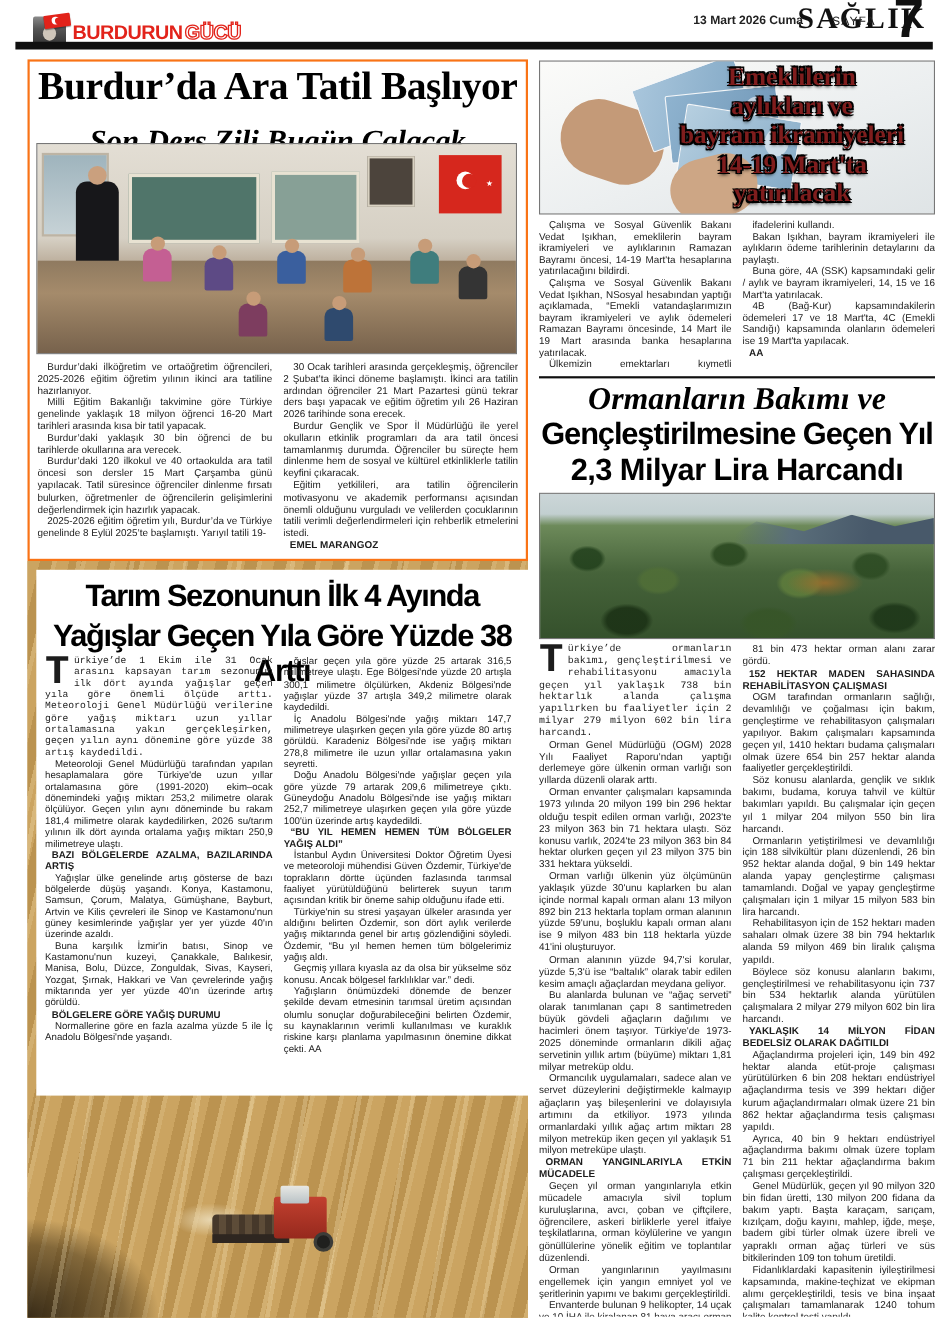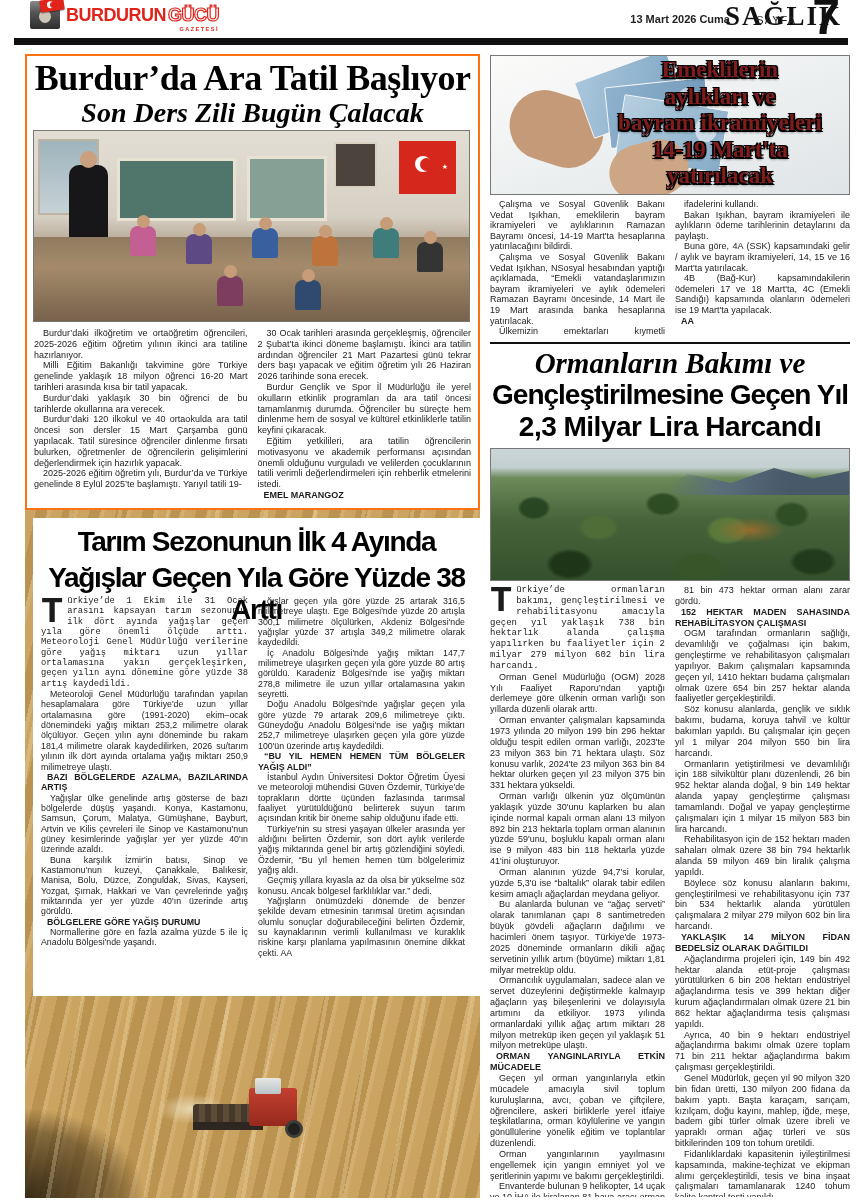--- a/index.html
+++ b/index.html
@@ -1,21 +1,21 @@
 <!DOCTYPE html>
 <html lang="tr"><head>
 <meta charset="utf-8">
 <style>
   html,body{margin:0;padding:0;}
   body{width:856px;height:1200px;background:#fff;position:relative;overflow:hidden;
        font-family:"Liberation Sans",sans-serif;color:#1c1c1c;}
 
   
   .masthead{position:absolute;left:14px;top:0;width:828px;height:37px;}
-  .logo{position:absolute;left:16px;top:0;height:30px;display:flex;align-items:center;}
+  .logo{position:absolute;left:16px;top:14px;height:30px;display:flex;align-items:center;}
   .logo-photo{width:30px;height:28px;position:relative;border-radius:2px;
       background:linear-gradient(180deg,#8a8a8a 0%,#555 40%,#2e2e2e 100%);}
   .logo-photo .face{position:absolute;left:9px;top:9px;width:12px;height:13px;border-radius:50%;
       background:#cfc6ba;}
   .logo-flag{position:absolute;left:10px;top:-2px;width:24px;height:12px;background:#e2231a;
       transform:rotate(-8deg);border-radius:1px;box-shadow:0 1px 1px rgba(0,0,0,.4);}
   .logo-flag:after{content:"";position:absolute;left:7px;top:2px;width:7px;height:7px;border-radius:50%;
       background:#fff;}
   .logo-flag:before{content:"";position:absolute;left:10px;top:3px;width:6px;height:6px;border-radius:50%;
       background:#e2231a;z-index:1;}
@@ -40,21 +40,21 @@
   .para.byline{font-weight:800;text-indent:6px;}
   .para.drop{text-indent:0;font-family:Liberation Mono, monospace;}
   .para.drop::first-letter{float:left;font-size:37px;line-height:28px;font-weight:800;
       padding:2px 4px 0 0;}
 
   
   .school{position:absolute;left:25px;top:54px;width:451px;height:452px;border:2px solid #f97316;
       background:#fff;}
   .school-h1{margin:2px 0 0;text-align:center;font-family:"Liberation Serif",serif;font-weight:800;
       font-size:36px;line-height:40px;letter-spacing:-.5px;color:#000;}
-  .school-h2{margin:0;text-align:center;font-family:"Liberation Serif",serif;font-style:italic;
+  .school-h2{margin:16px;text-align:center;font-family:"Liberation Serif",serif;font-style:italic;
       font-weight:800;font-size:28px;line-height:30px;color:#000;}
   .photo-frame{border:1px solid #777;box-sizing:border-box;}
   .classroom{position:absolute;left:6px;top:74px;width:437px;height:192px;overflow:hidden;
       background:linear-gradient(180deg,#e3ded4 0%,#d6d0c4 45%,#b9ab97 60%,#8a7precision 100%);
       background:linear-gradient(180deg,#e3ded4 0%,#d6d0c4 45%,#b09f8a 62%,#7d6a55 100%);}
   .cl-board1{position:absolute;left:19%;top:14%;width:26%;height:30%;background:#50756a;
       border:3px solid #e8e2d2;}
   .cl-board2{position:absolute;left:49%;top:13%;width:17%;height:31%;background:#87a096;
       border:3px solid #e8e2d2;}
   .cl-flag{position:absolute;right:3%;top:5%;width:13%;height:28%;background:#d6271d;}

